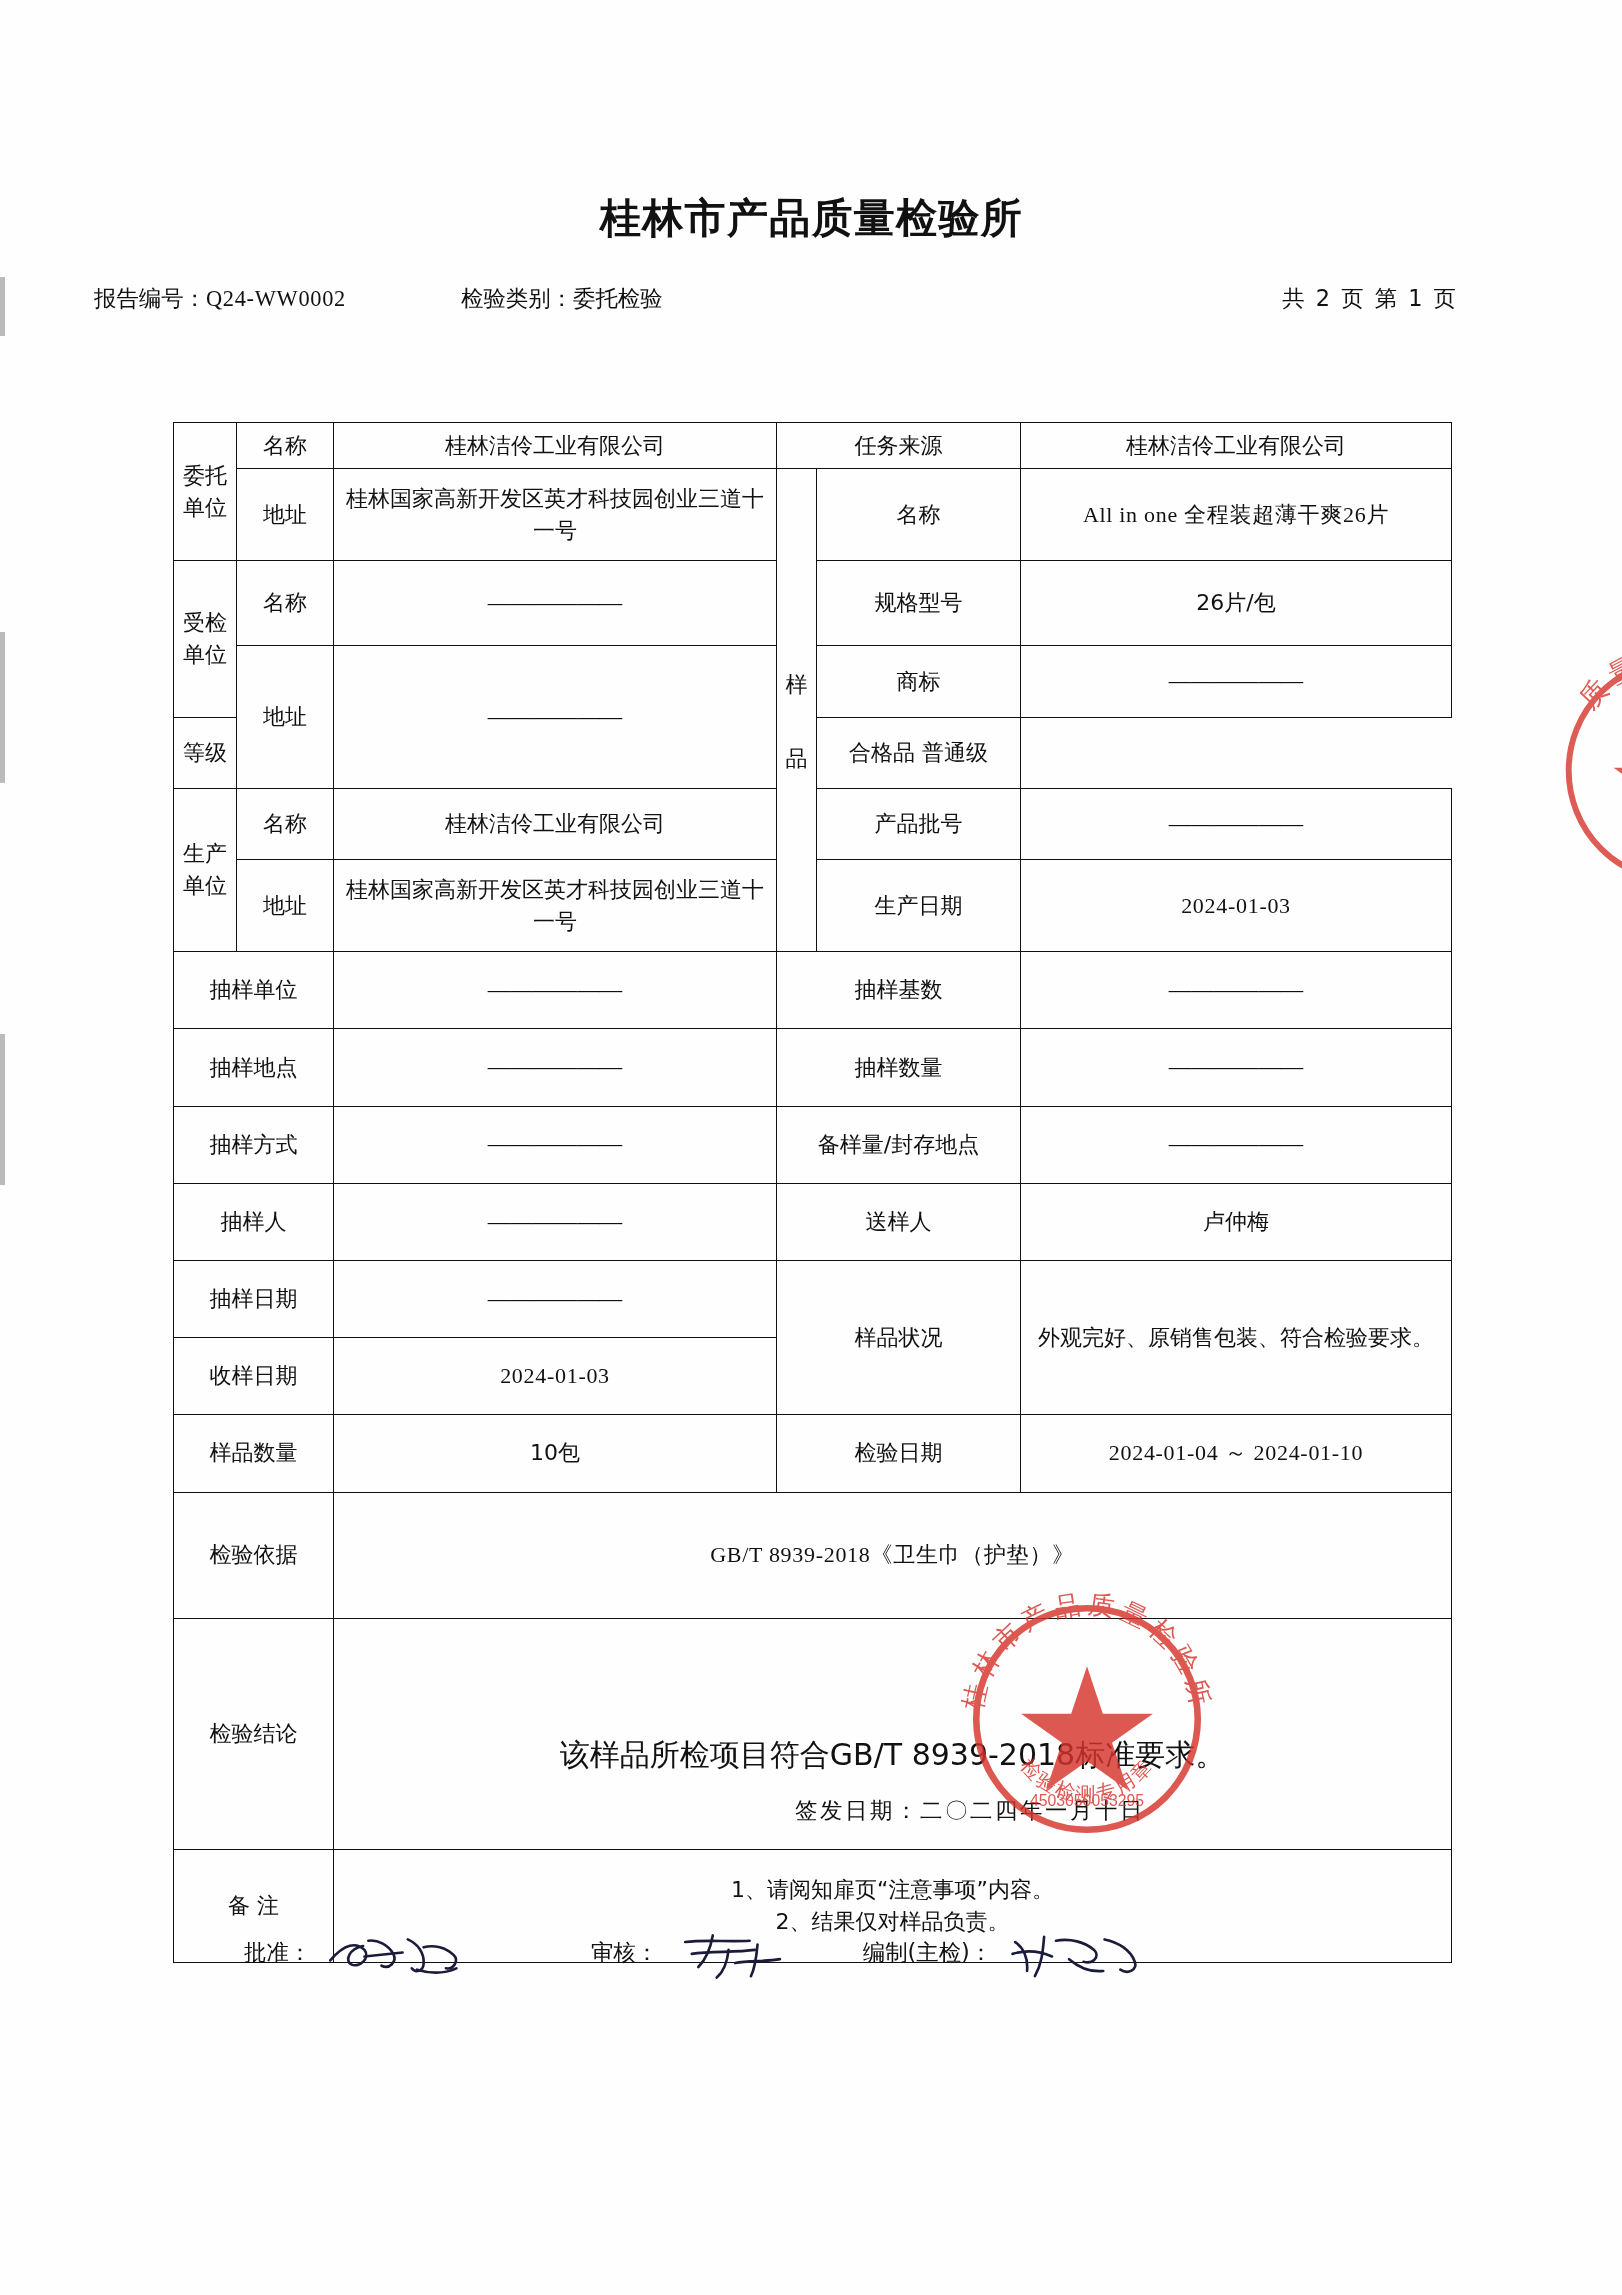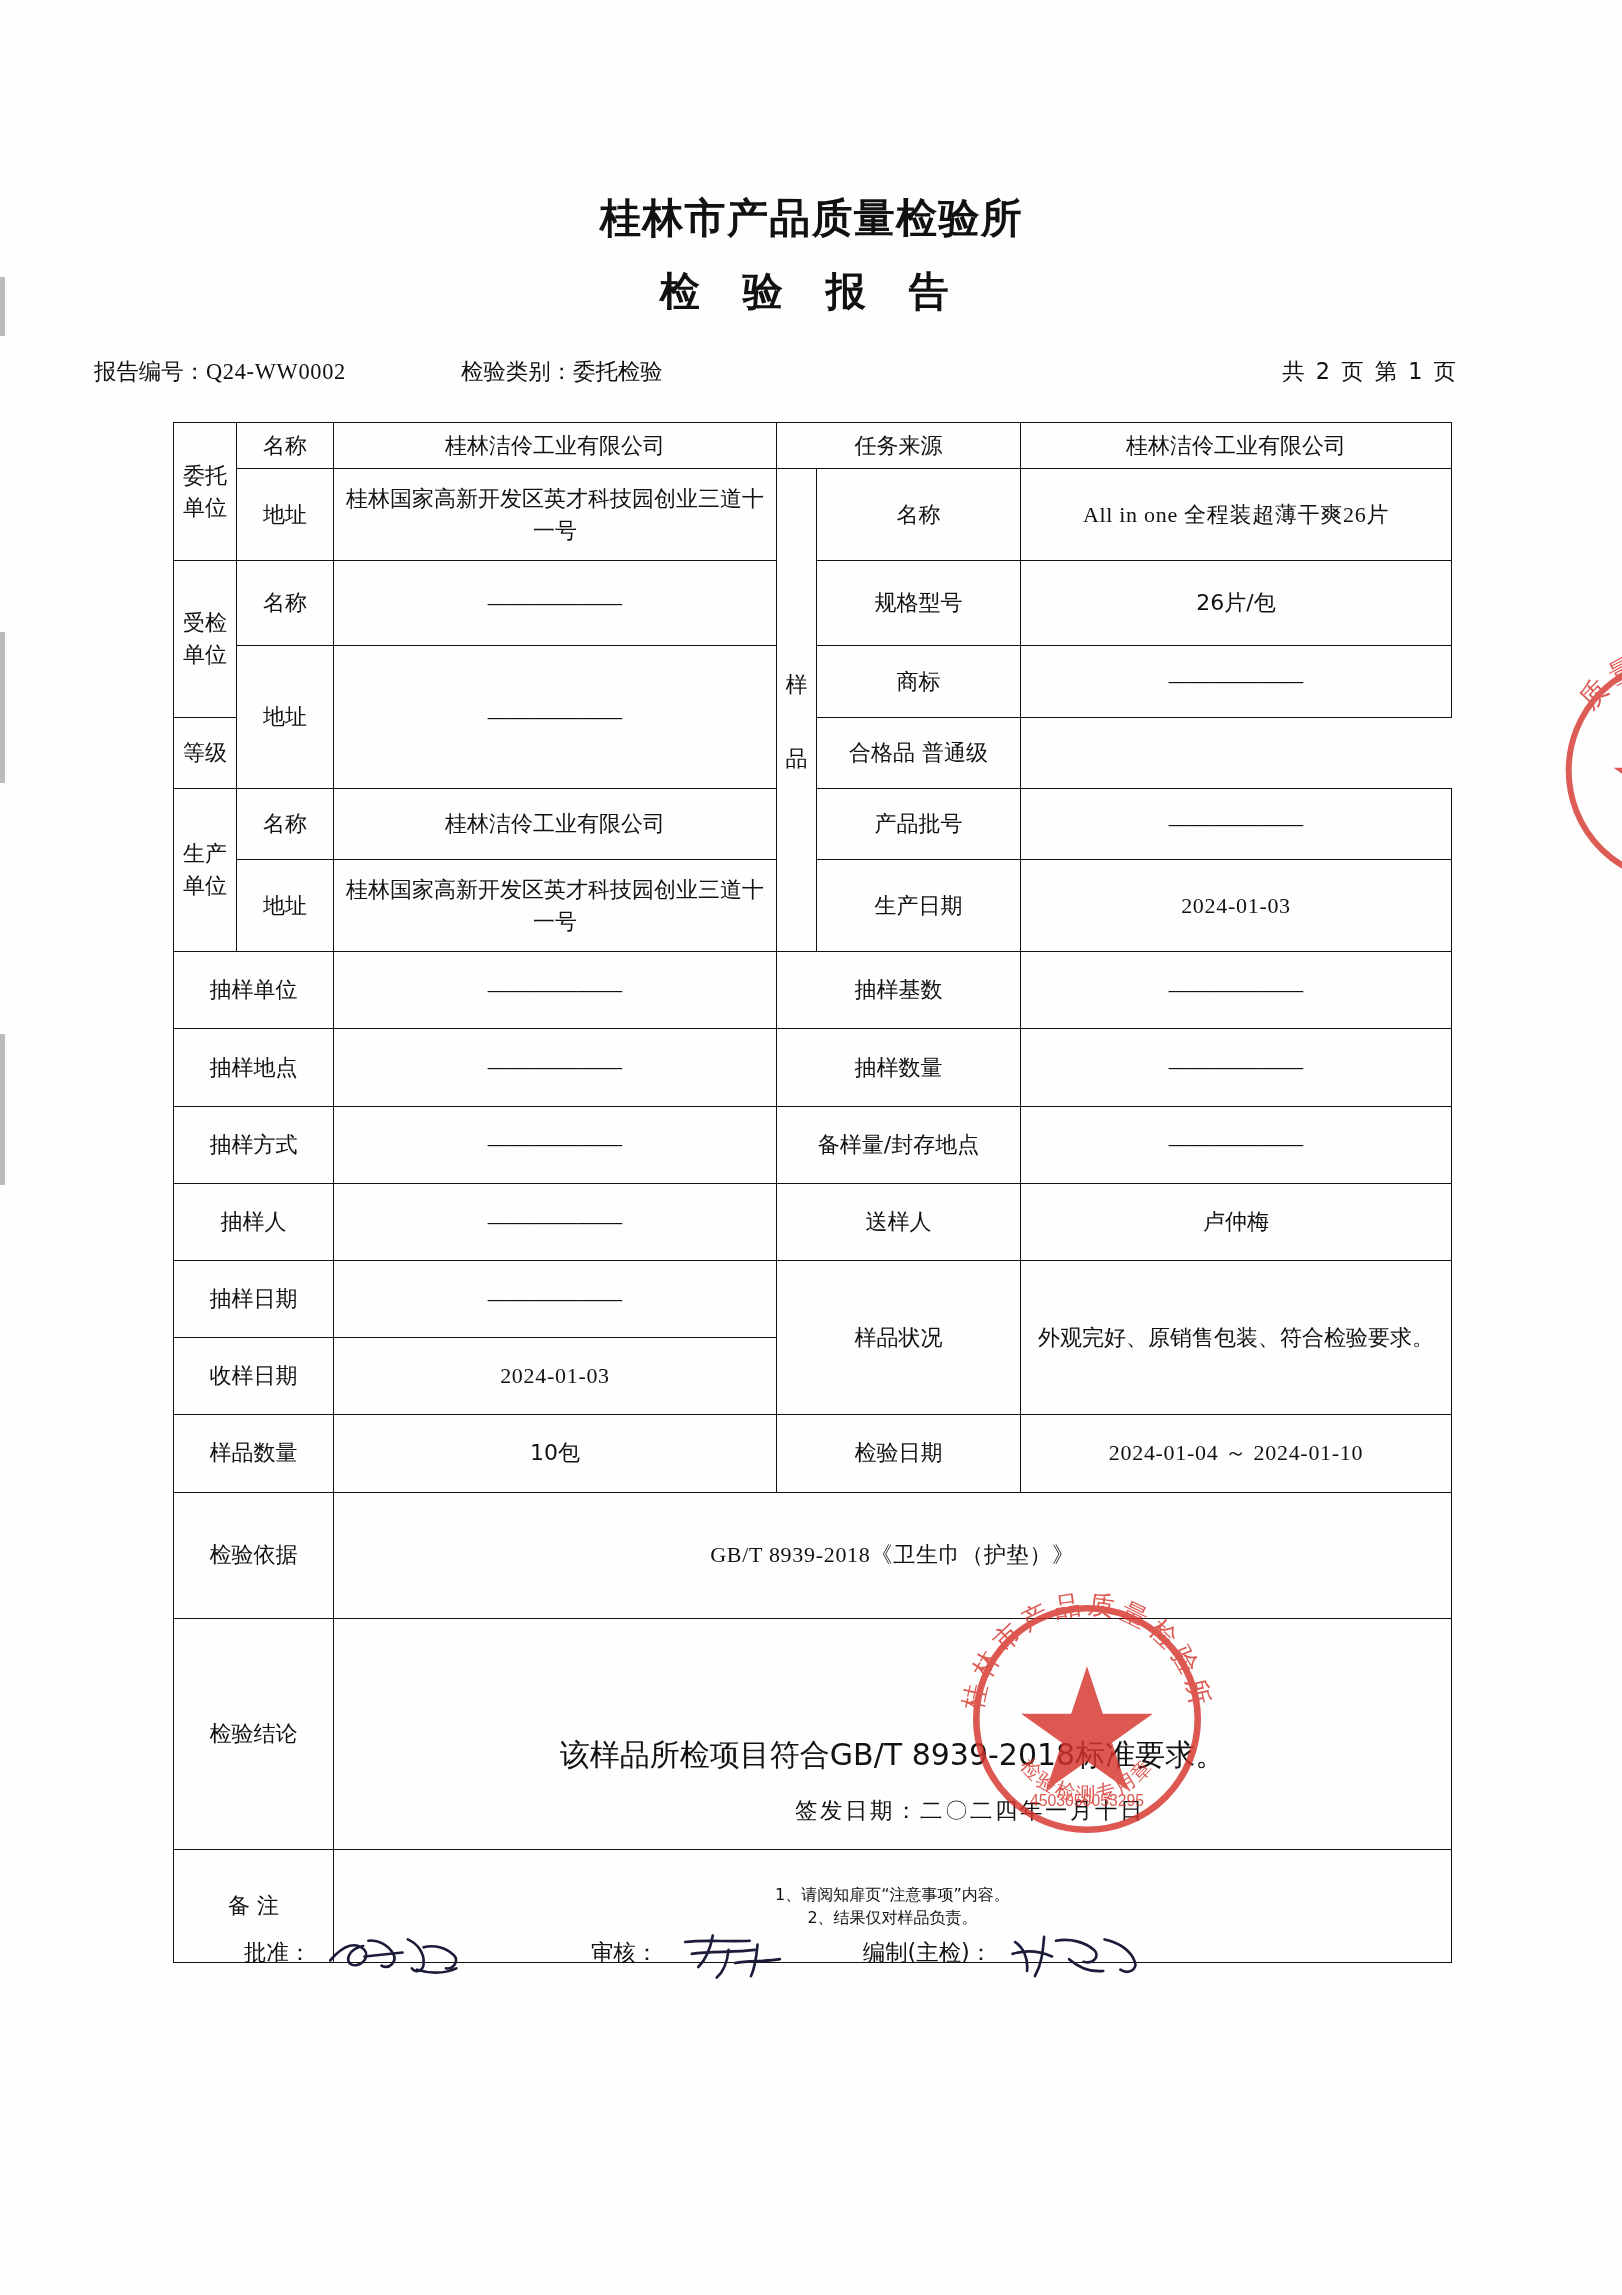--- a/index.html
+++ b/index.html
@@ -112,21 +112,21 @@
     left: 461px;
     bottom: 22.4px;
     font-size: 22.4px;
     letter-spacing: 2.6px;
     white-space: nowrap;
   }
   .remark-body {
     text-align: left;
     padding-left: 30px;
     line-height: 1.85;
-    font-size: 16px;
+    font-size: 22px;
   }
 
   
   .sig-row {
     position: absolute;
     left: 244px;
     top: 1930px;
     width: 1219px;
     font-size: 22.4px;
     font-family: "DejaVu Sans", sans-serif;
@@ -178,21 +178,20 @@
 </head>
 <body>
 
 <div class="page">
 
   <div class="edge-mark" style="top:277px;height:59px;"></div>
   <div class="edge-mark" style="top:632px;height:151px;"></div>
   <div class="edge-mark" style="top:1034px;height:151px;"></div>
 
   <div class="doc-title">桂林市产品质量检验所</div>
-  <div class="doc-subtitle">检 验 报 告</div>
 
   <div class="meta-row">
     <span class="meta-no"><span>报告编号：</span><span class="mono">Q24-WW0002</span></span>
     <span class="meta-type"><span>检验类别：</span><span>委托检验</span></span>
     <span class="meta-pages">共 2 页 第 1 页</span>
   </div>
 
   <table class="main">
     <colgroup>
       <col style="width:63px">

